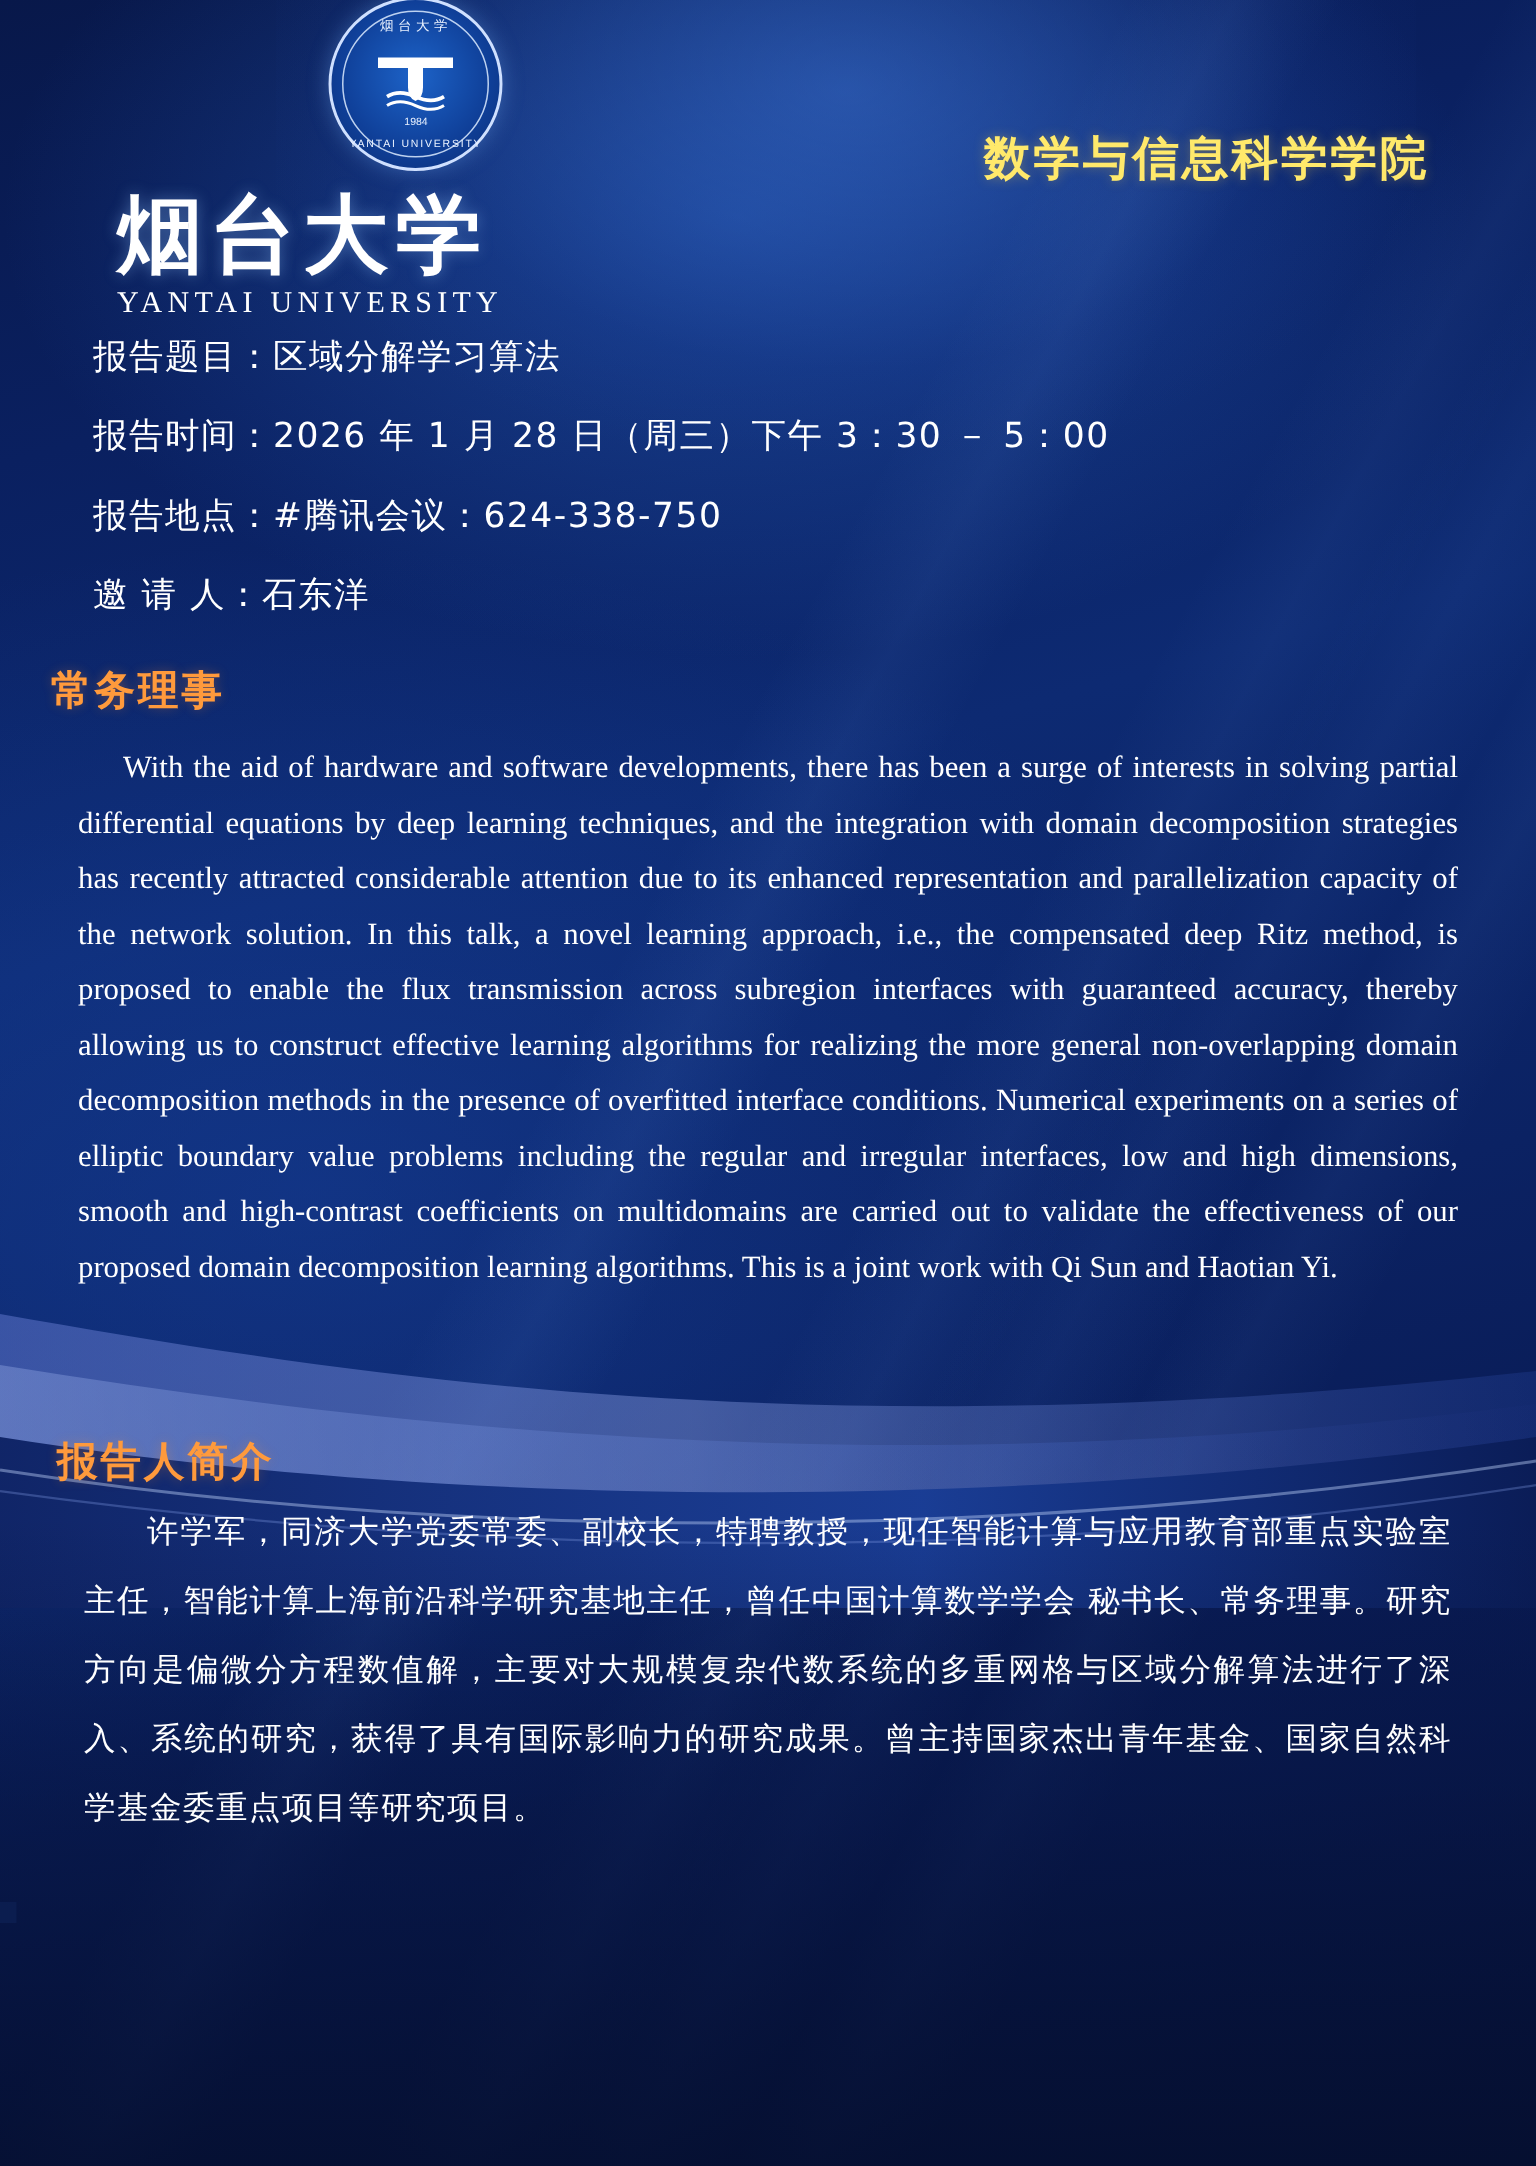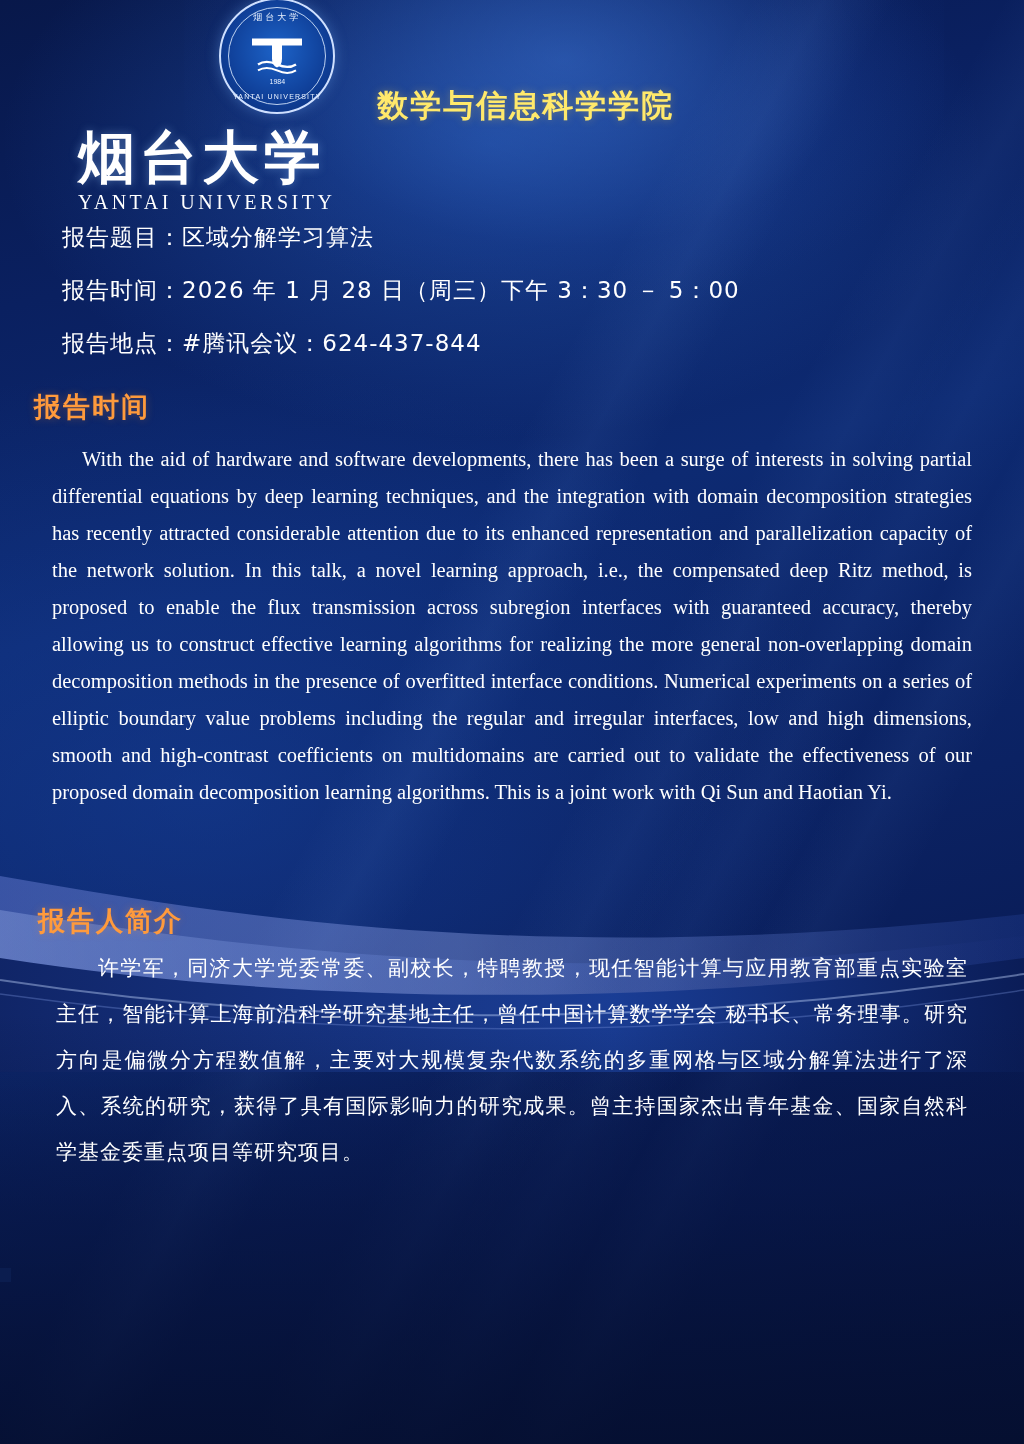--- a/index.html
+++ b/index.html
@@ -156,21 +156,21 @@
   .uni-en {
     font-family: "Liberation Serif", serif;
     font-size: 20px;
     letter-spacing: 3.5px;
     color: #ffffff;
     text-align: center;
     margin-top: 4px;
   }
   .titles {
     margin-left: 42px;
-    text-align: left;
+    text-align: right;
     flex: 1;
     padding-right: 71px;
   }
   .dept-title {
     font-family: "DejaVu Sans", "Liberation Sans", sans-serif;
     font-size: 31px;
     font-weight: bold;
     color: #ffe96b;
     letter-spacing: 2px;
     text-shadow: 0 0 8px rgba(255,210,60,0.35);
@@ -298,22 +298,25 @@
   </div>
 
   <div class="info">
     <div class="info-row">
       <span class="info-label">报告题目：</span><span>区域分解学习算法</span>
     </div>
     <div class="info-row">
       <span class="info-label">报告时间：</span><span>2026 年 1 月 28 日（周三）下午 3：30 － 5：00</span>
     </div>
     <div class="info-row">
-      <span class="info-label">报告地点：</span><span>#腾讯会议：624-437-844</span>
+      <span class="info-label">报告地点：</span><span>#腾讯会议：624-338-750</span>
+    </div>
+    <div class="info-row">
+      <span class="info-label">邀 请 人：</span><span>石东洋</span>
     </div>
   </div>
 
-  <div class="section-head" id="abstract-head">报告时间</div>
+  <div class="section-head" id="abstract-head">常务理事</div>
   <div class="abstract-body">With the aid of hardware and software developments, there has been a surge of interests in solving partial differential equations by deep learning techniques, and the integration with domain decomposition strategies has recently attracted considerable attention due to its enhanced representation and parallelization capacity of the network solution. In this talk, a novel learning approach, i.e., the compensated deep Ritz method, is proposed to enable the flux transmission across subregion interfaces with guaranteed accuracy, thereby allowing us to construct effective learning algorithms for realizing the more general non-overlapping domain decomposition methods in the presence of overfitted interface conditions. Numerical experiments on a series of elliptic boundary value problems including the regular and irregular interfaces, low and high dimensions, smooth and high-contrast coefficients on multidomains are carried out to validate the effectiveness of our proposed domain decomposition learning algorithms. This is a joint work with Qi Sun and Haotian Yi.</div>
 
   <div class="section-head" id="bio-head">报告人简介</div>
   <div class="bio-body">许学军，同济大学党委常委、副校长，特聘教授，现任智能计算与应用教育部重点实验室主任，智能计算上海前沿科学研究基地主任，曾任中国计算数学学会 秘书长、常务理事。研究方向是偏微分方程数值解，主要对大规模复杂代数系统的多重网格与区域分解算法进行了深入、系统的研究，获得了具有国际影响力的研究成果。曾主持国家杰出青年基金、国家自然科学基金委重点项目等研究项目。</div>
 </div>
 
 </body></html>

